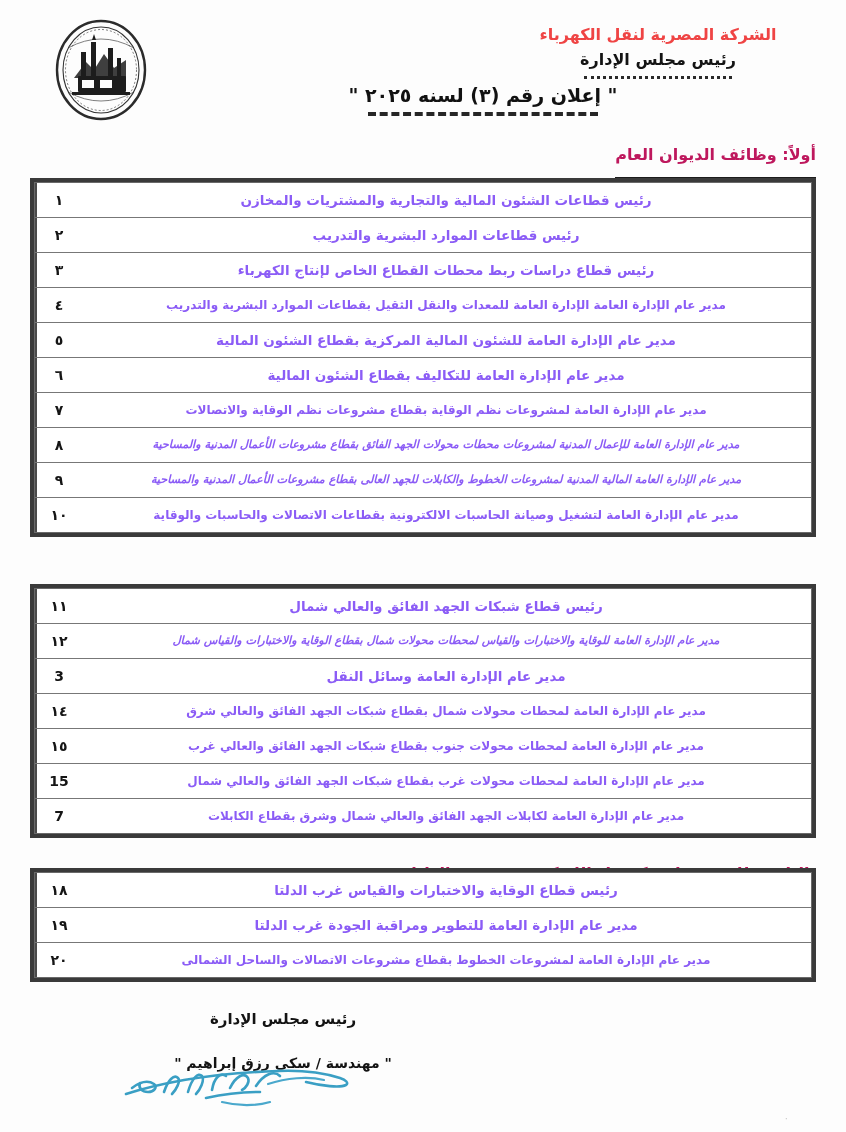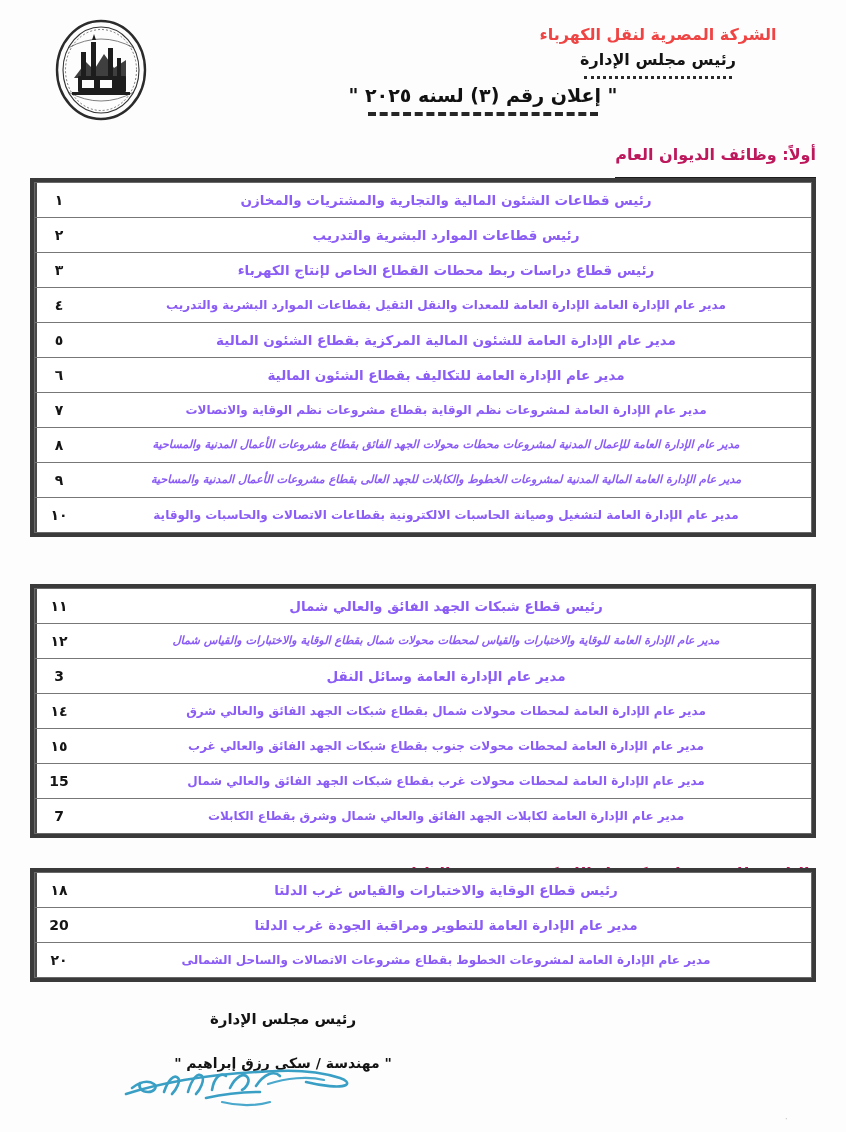--- a/index.html
+++ b/index.html
@@ -366,21 +366,21 @@
       <div class="row">
         <div class="txt-cell">
             <span>رئيس قطاع الوقاية والاختبارات والقياس غرب الدلتا</span>
           </div>
         <div class="num-cell">١٨</div>
       </div>
       <div class="row">
         <div class="txt-cell">
             <span>مدير عام الإدارة العامة للتطوير ومراقبة الجودة غرب الدلتا</span>
           </div>
-        <div class="num-cell">20</div>
+        <div class="num-cell">١٩</div>
       </div>
       <div class="row">
         <div class="txt-cell long">
             <span>مدير عام الإدارة العامة لمشروعات الخطوط بقطاع مشروعات الاتصالات والساحل الشمالى</span>
           </div>
         <div class="num-cell">٢٠</div>
       </div>
     </div>
   </div>
 

